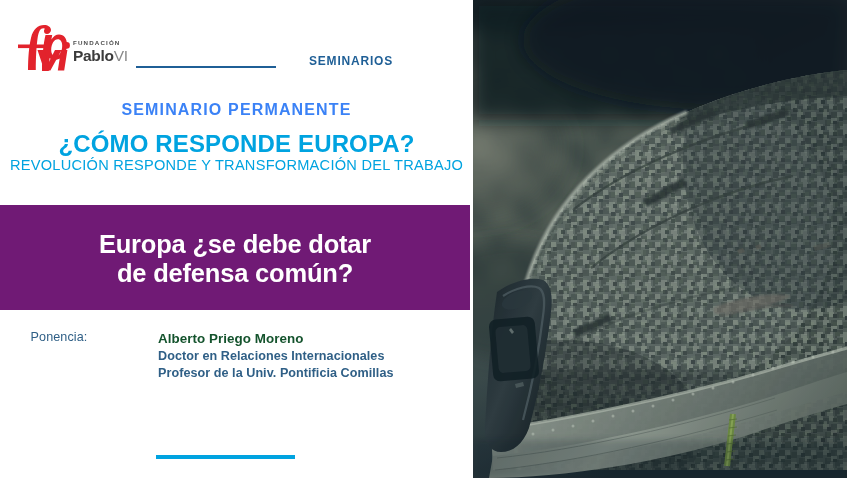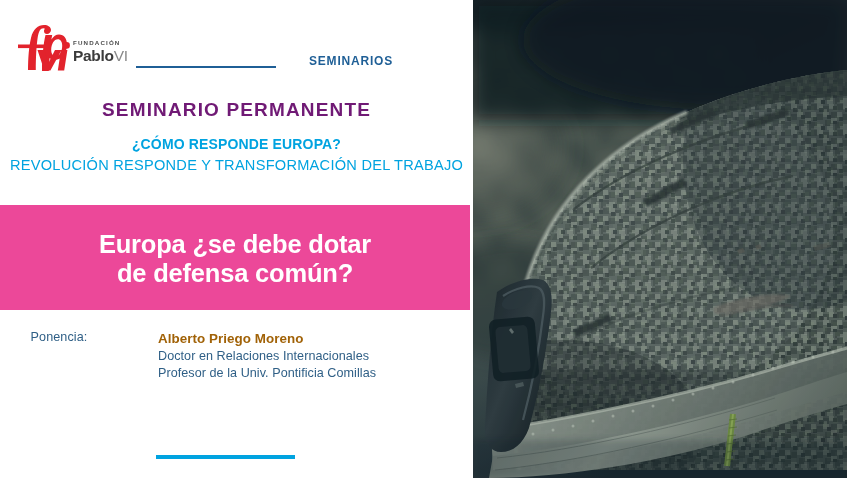--- a/index.html
+++ b/index.html
@@ -108,30 +108,30 @@
 
   
   .title-block {
     position: absolute;
     left: 0;
     top: 98px;
     width: 473px;
     text-align: center;
   }
   .sem-permanente {
-    font-size: 19px;
+    font-size: 16px;
     font-weight: bold;
     letter-spacing: 1.15px;
-    color: #701a75;
+    color: #3b82f6;
     line-height: 24px;
     white-space: nowrap;
   }
   .question-line {
     margin-top: 11px;
-    font-size: 14px;
+    font-size: 24px;
     font-weight: bold;
     letter-spacing: 0.15px;
     color: #00a3e0;
     line-height: 22px;
     white-space: nowrap;
   }
   .subtitle-line {
     margin-top: 1px;
     font-size: 14.6px;
     font-weight: normal;
@@ -141,21 +141,21 @@
     white-space: nowrap;
   }
 
   
   .blue-band {
     position: absolute;
     left: 0;
     top: 205px;
     width: 470px;
     height: 105px;
-    background: #ec4899;
+    background: #701a75;
   }
   .band-title {
     position: absolute;
     left: 0;
     right: 0;
     top: 25px;
     text-align: center;
     color: #ffffff;
     font-size: 25.5px;
     font-weight: bold;
@@ -187,28 +187,28 @@
     color: #2f5f86;
     letter-spacing: 0.1px;
     white-space: nowrap;
   }
   .speaker-body {
     margin-left: 158px;
   }
   .speaker-name {
     font-size: 13.4px;
     font-weight: bold;
-    color: #a16207;
+    color: #14532d;
     letter-spacing: 0.05px;
     line-height: 18px;
     white-space: nowrap;
   }
   .speaker-detail {
     font-size: 12.6px;
-    font-weight: normal;
+    font-weight: bold;
     color: #2f5f86;
     letter-spacing: 0.05px;
     line-height: 16.5px;
     white-space: nowrap;
   }
   .speaker-gap {
     height: 10px;
   }
 
   .bottom-rule {

